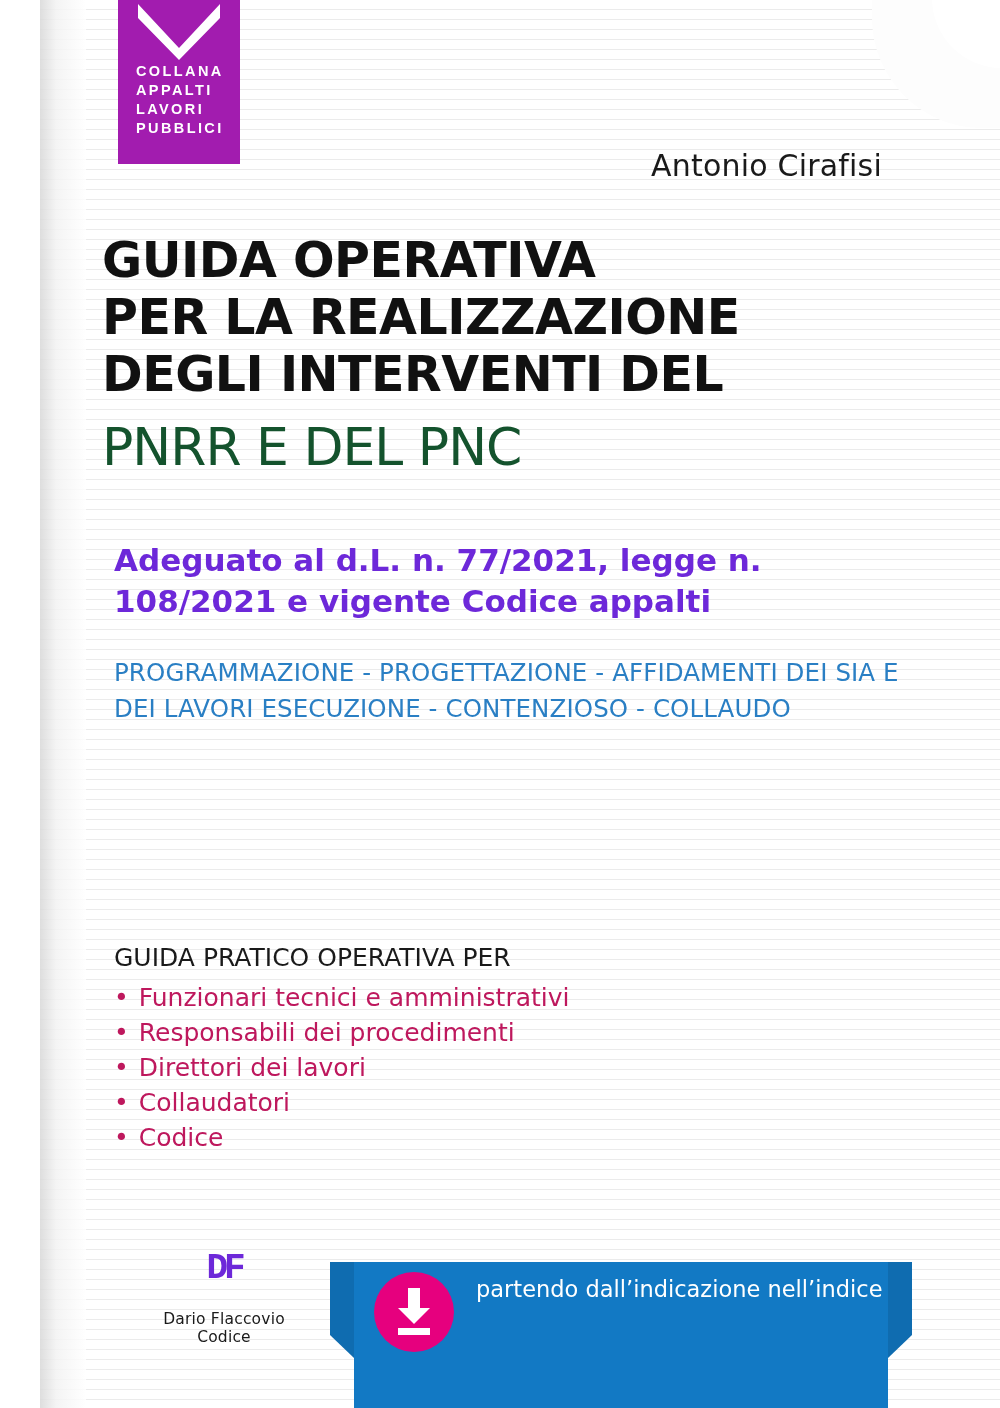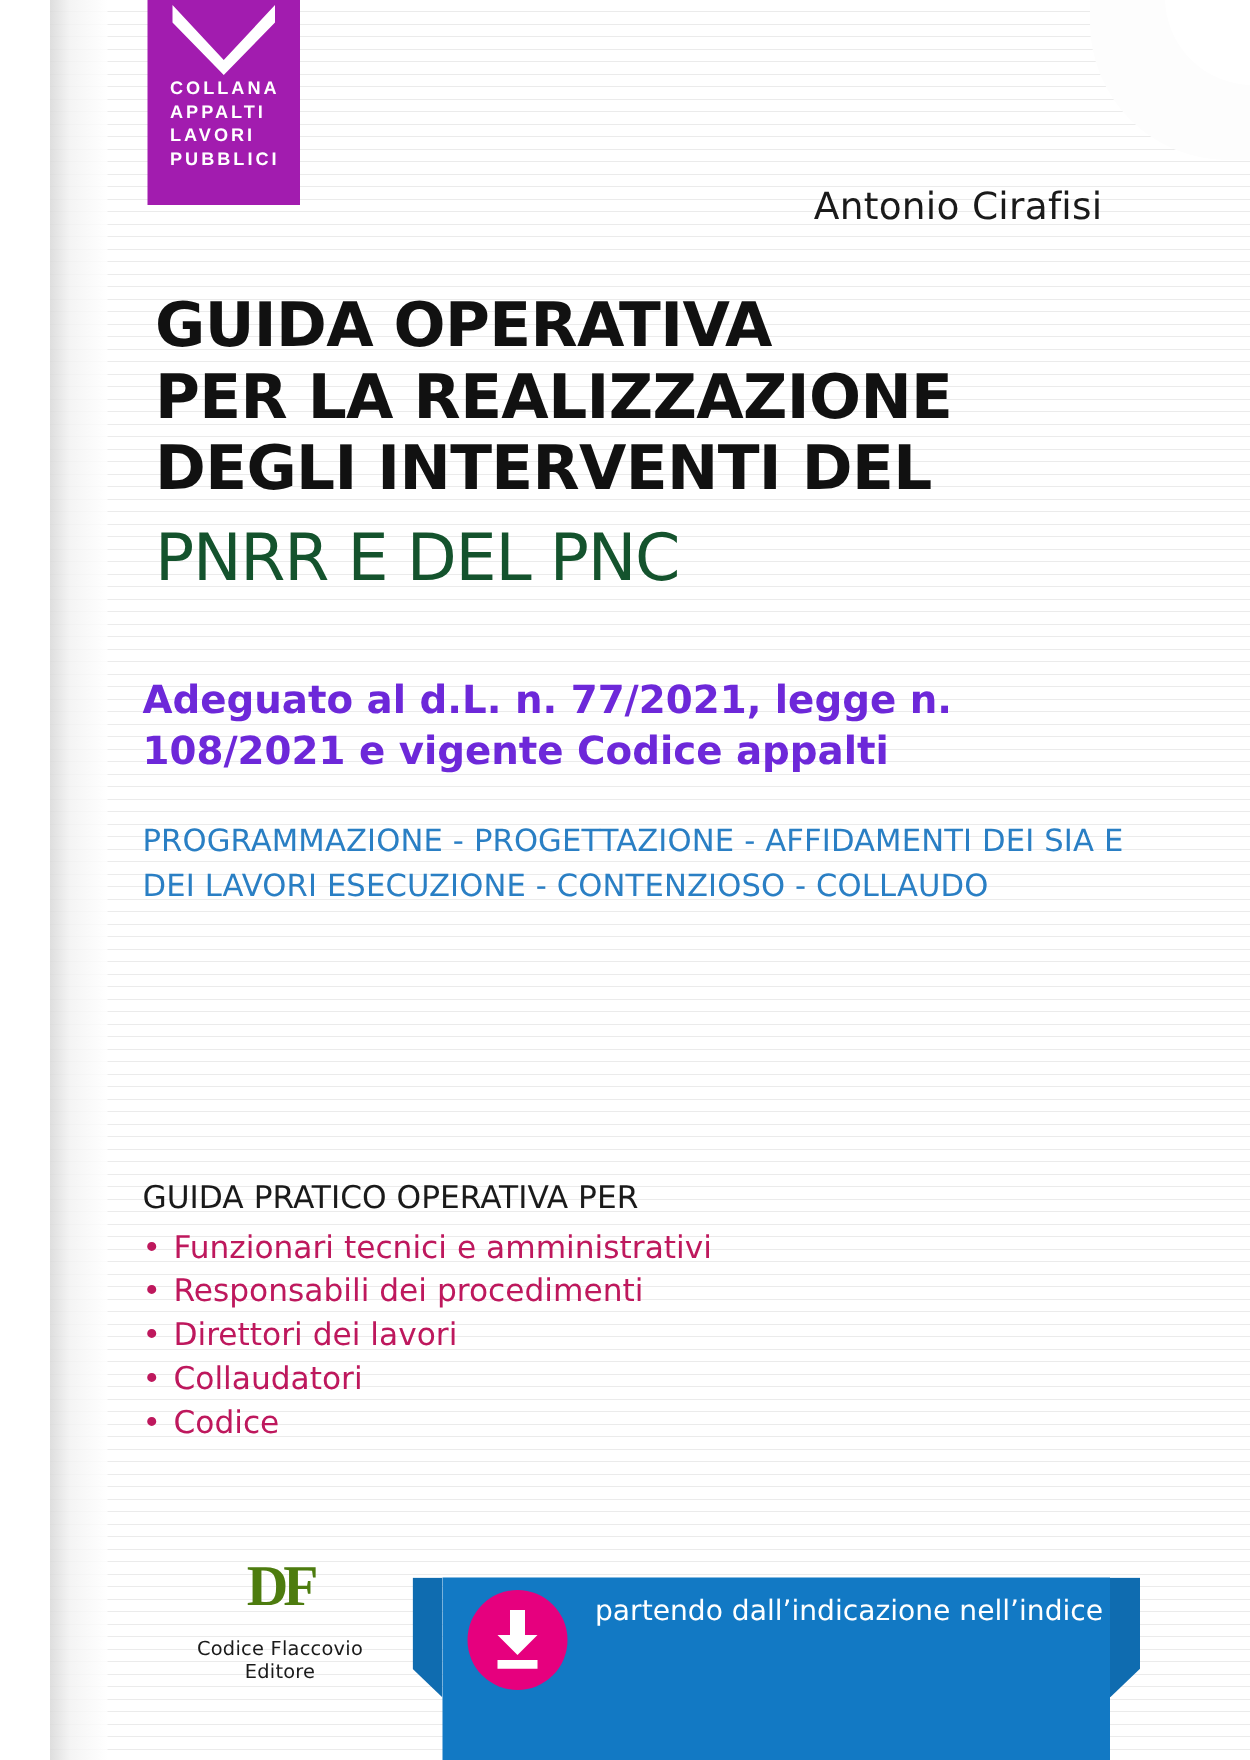--- a/index.html
+++ b/index.html
@@ -96,21 +96,21 @@
     top: 148px;
     font-family: "DejaVu Sans", sans-serif;
     font-size: 30px;
     color: #1a1a1a;
     letter-spacing: .2px;
     text-align: right;
   }
 
   .title-block {
     position: absolute;
-    left: 124px;
+    left: 102px;
     top: 232px;
     width: 800px;
   }
   .title-line {
     font-family: "DejaVu Sans", sans-serif;
     font-weight: 700;
     font-size: 49px;
     line-height: 57px;
     letter-spacing: -0.5px;
     color: #111111;
@@ -183,24 +183,24 @@
 
   
   .publisher {
     position: absolute;
     left: 134px;
     top: 1238px;
     width: 180px;
     text-align: center;
   }
   .publisher .mark {
-    font-family: Liberation Serif, serif;
-    font-size: 46px;
+    font-family: Liberation Mono, monospace;
+    font-size: 36px;
     font-weight: 700;
-    color: #4d7c0f;
+    color: #6d28d9;
     line-height: 62px;
     letter-spacing: -4px;
   }
   .publisher .name {
     font-family: "DejaVu Sans", sans-serif;
     font-size: 15.5px;
     color: #1a1a1a;
     margin-top: 10px;
     letter-spacing: .2px;
   }
@@ -295,21 +295,21 @@
       <li>Funzionari tecnici e amministrativi</li>
       <li>Responsabili dei procedimenti</li>
       <li>Direttori dei lavori</li>
       <li>Collaudatori</li>
       <li>Codice</li>
     </ul>
   </div>
 
   <div class="publisher">
     <div class="mark">DF</div>
-    <div class="name">Codice Flaccovio Editore</div>
+    <div class="name">Dario Flaccovio Codice</div>
   </div>
 
   <div class="banner-wing-l"></div>
   <div class="banner-wing-r"></div>
   <div class="banner-inner"></div>
   <div class="dl-circle"></div>
   <svg class="dl-arrow" viewBox="0 0 40 48">
     <path d="M14 0 h12 v20 h10 L20 36 L4 20 h10 Z" fill="#ffffff"></path>
     <rect x="4" y="40" width="32" height="7" fill="#ffffff"></rect>
   </svg>

